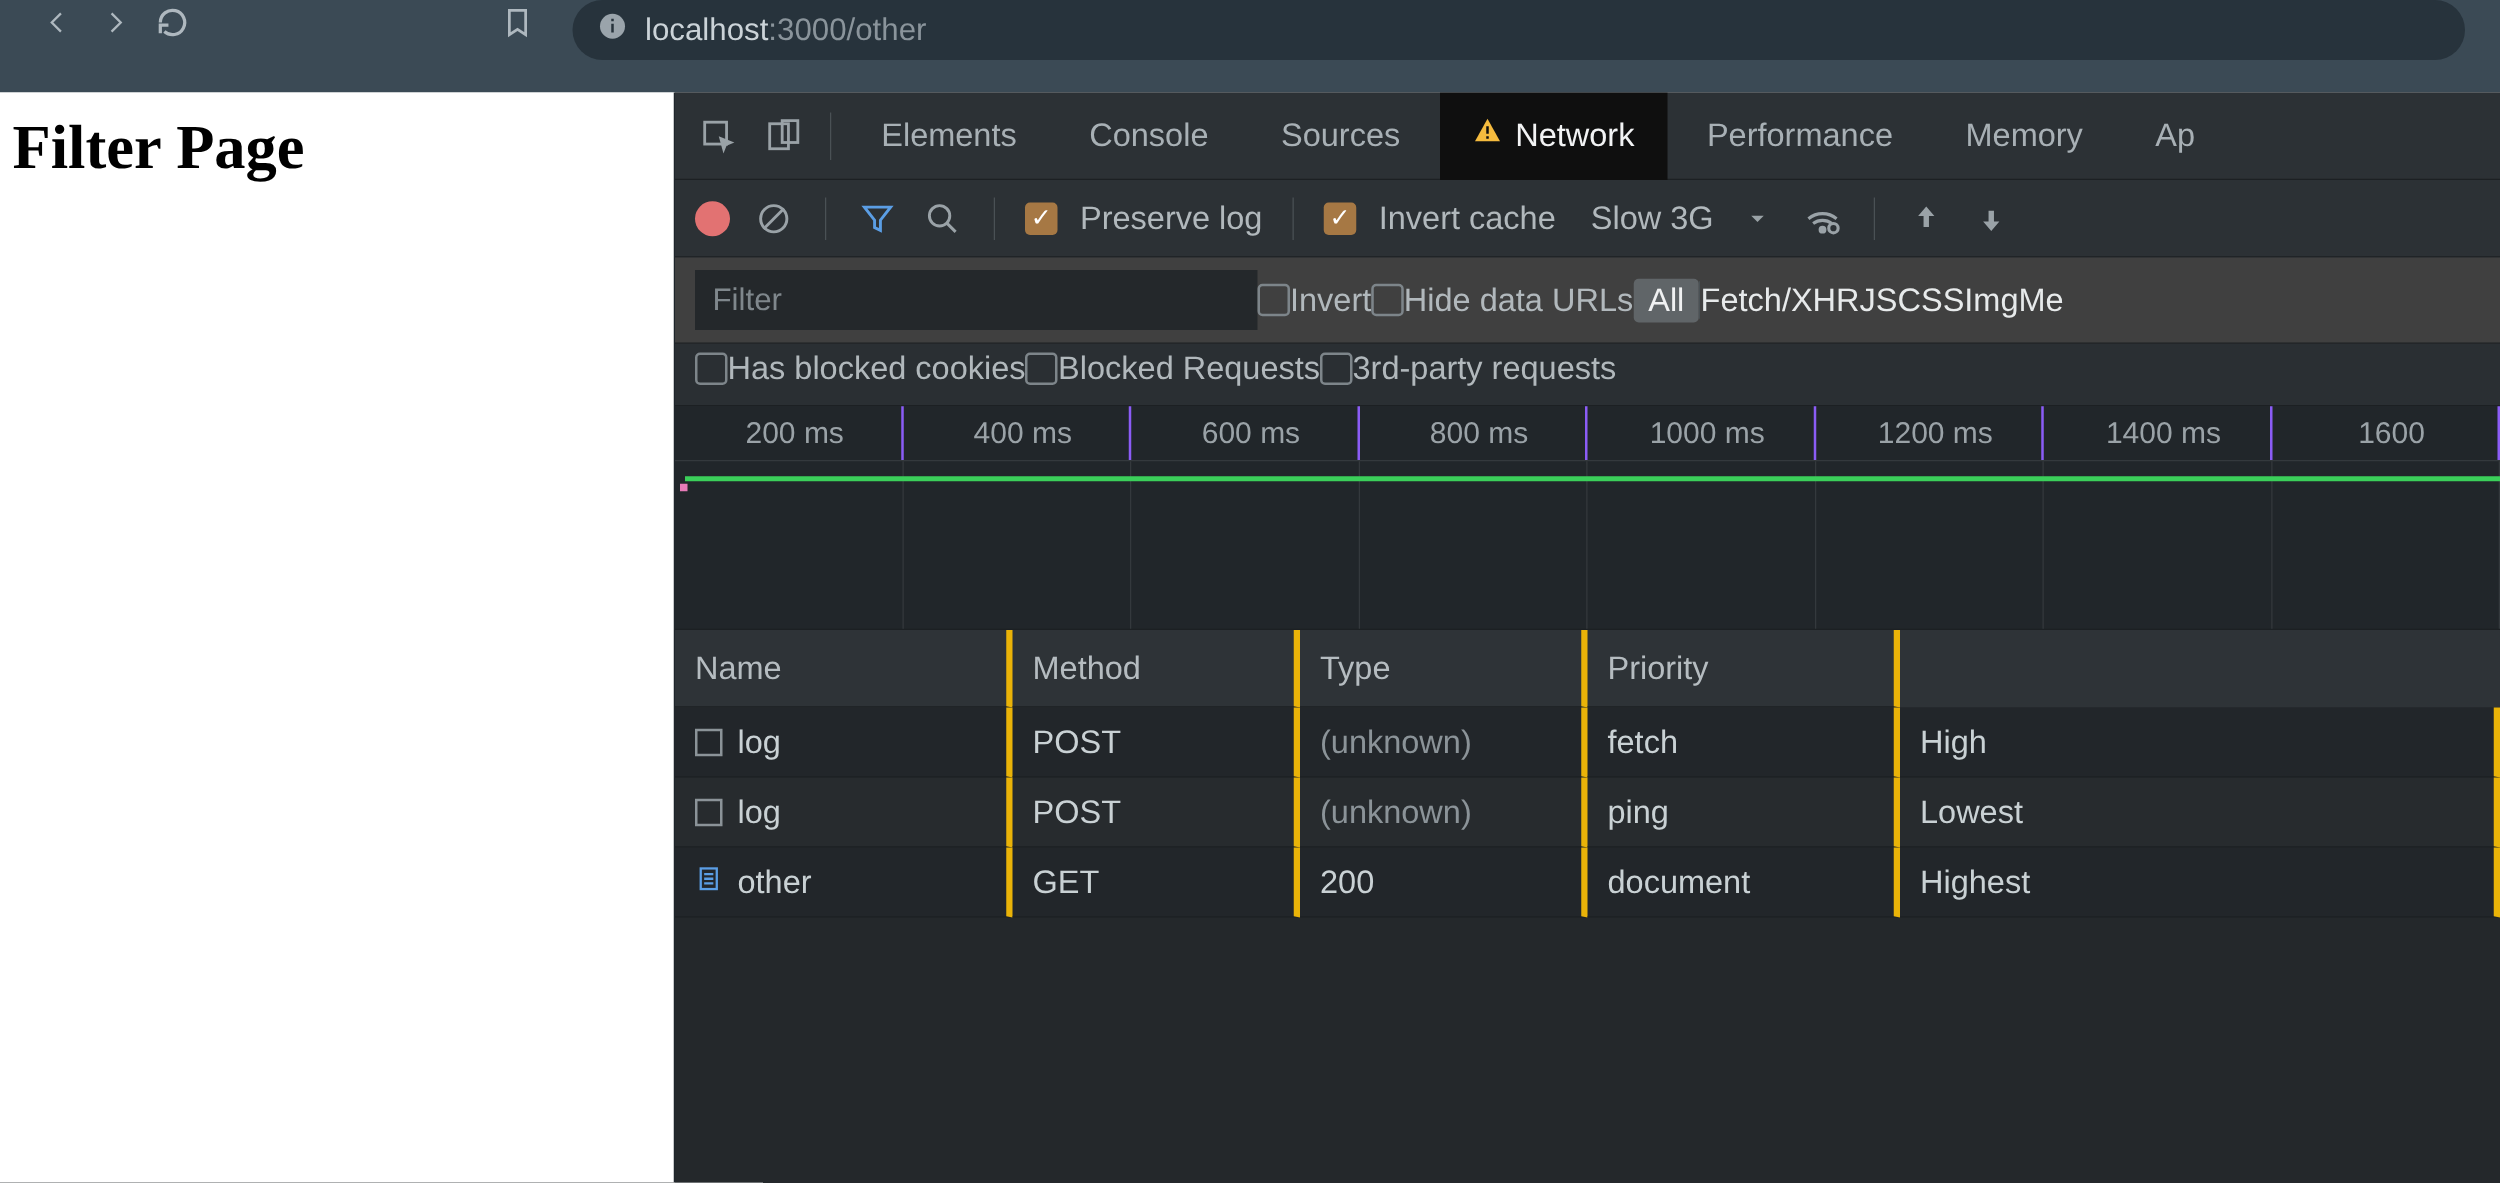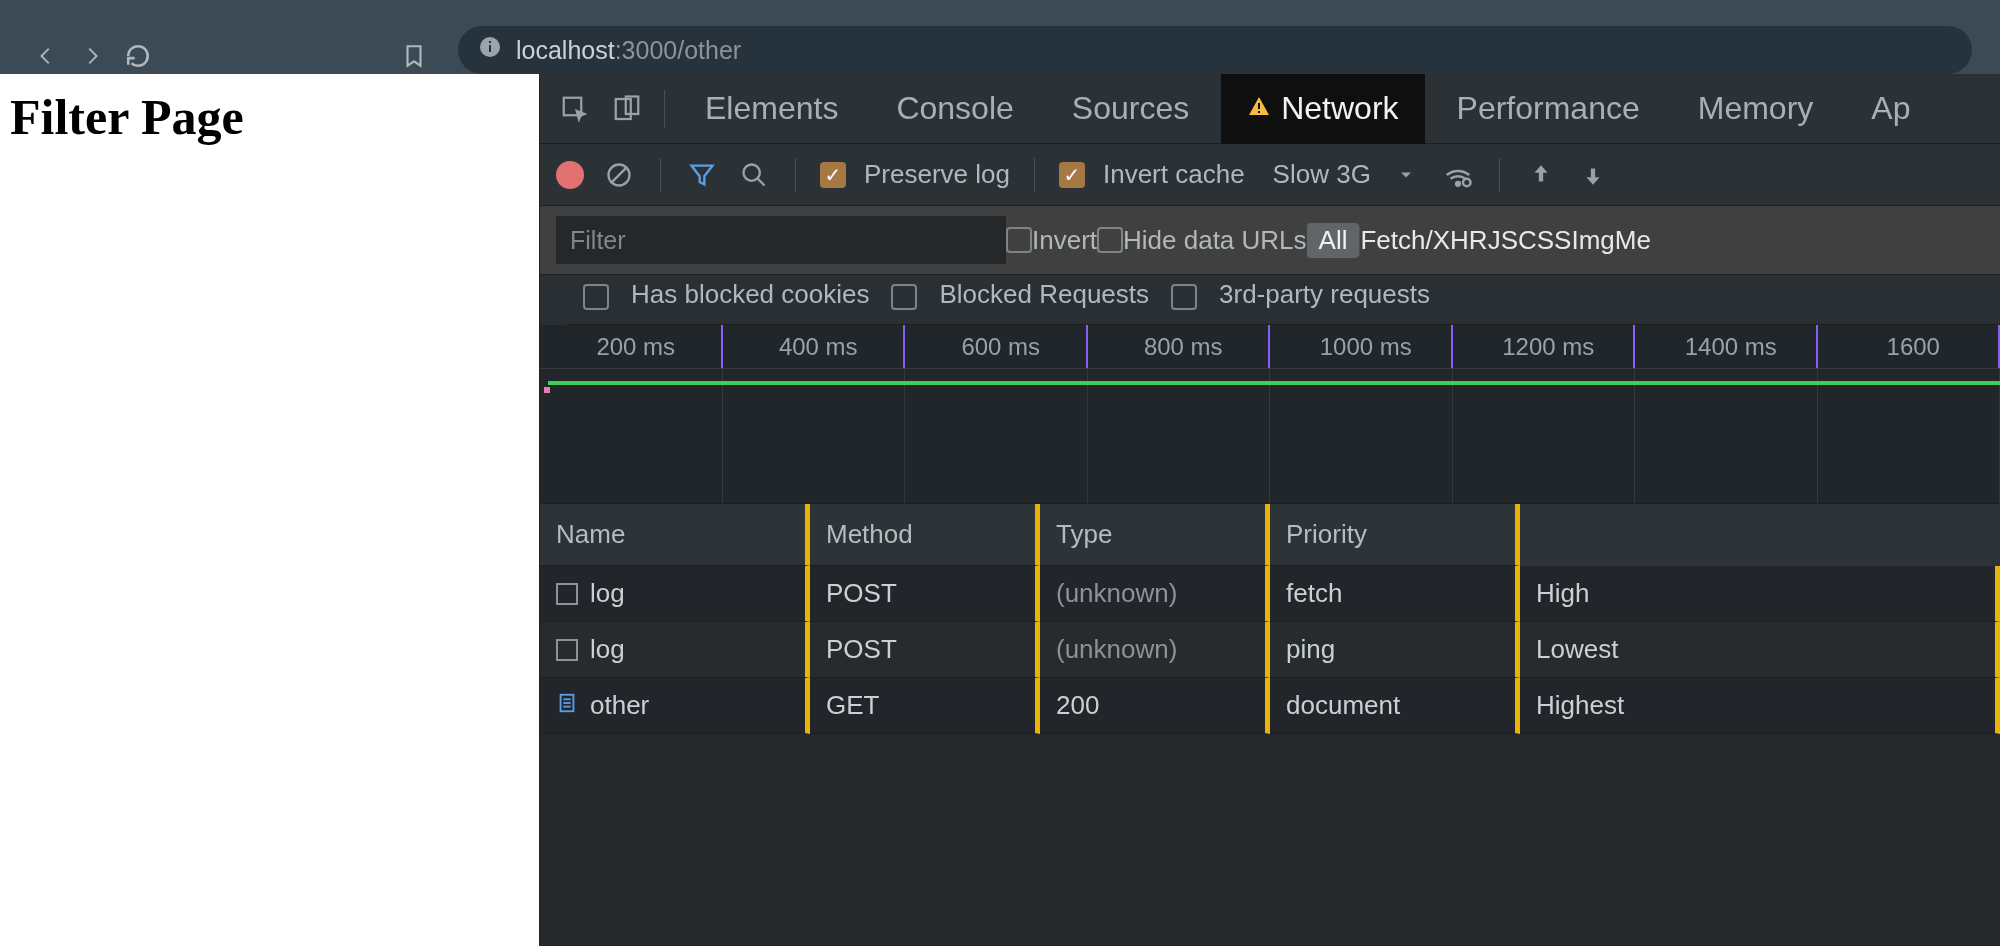--- a/index.html
+++ b/index.html
@@ -9,21 +9,21 @@
   width: 2000px;
   height: 946px;
   overflow: hidden;
 }
 
 
 .browser-bar {
   height: 74px;
   background: #3b4a55;
   display: flex;
-  align-items: flex-end;
+  align-items: flex-start;
   padding: 0 28px;
   gap: 10px;
 }
 .nav-arrow, .reload, .bookmark {
   width: 36px; height: 36px;
   display: flex; align-items: center; justify-content: center;
   color: #aeb8bf;
 }
 .addr-bar {
   flex: 1;
@@ -88,21 +88,21 @@
 .dt-sep {
   width: 1px; height: 38px;
   background: #4a5155;
   margin: 0 8px;
 }
 .dt-tab {
   padding: 0 26px;
   height: 70px;
   display: flex;
   align-items: center;
-  font-size: 32px;
+  font-size: 26px;
   color: #a8b0b5;
   cursor: pointer;
   gap: 10px;
 }
 .dt-tab.active {
   background: #0f0f0f;
   color: #f2f3f4;
 }
 .warn-icon { color: #f5bb3e; }
 
@@ -160,25 +160,24 @@
 }
 .pill {
   background: #606568;
   color: #f0f1f2;
   padding: 2px 12px;
   border-radius: 4px;
 }
 .filter-sep { width:1px; height:30px; background:#4a5155; }
 .filter-item { color:#e7eaeb; }
 .filter-row2 {
-  display: flex; align-items: flex-end; gap: 22px;
+  display: flex; align-items: center; 
   padding: 4px 16px 14px 16px;
   font-size: 26px; color:#b1b8bc;
   border-bottom: 1px solid #1c2023;
-  margin-left: 27px;
 }
 
 
 .timeline {
   background: #21262a;
   border-bottom: 1px solid #1c2023;
 }
 .timeline-ruler {
   height: 44px;
   position: relative;

